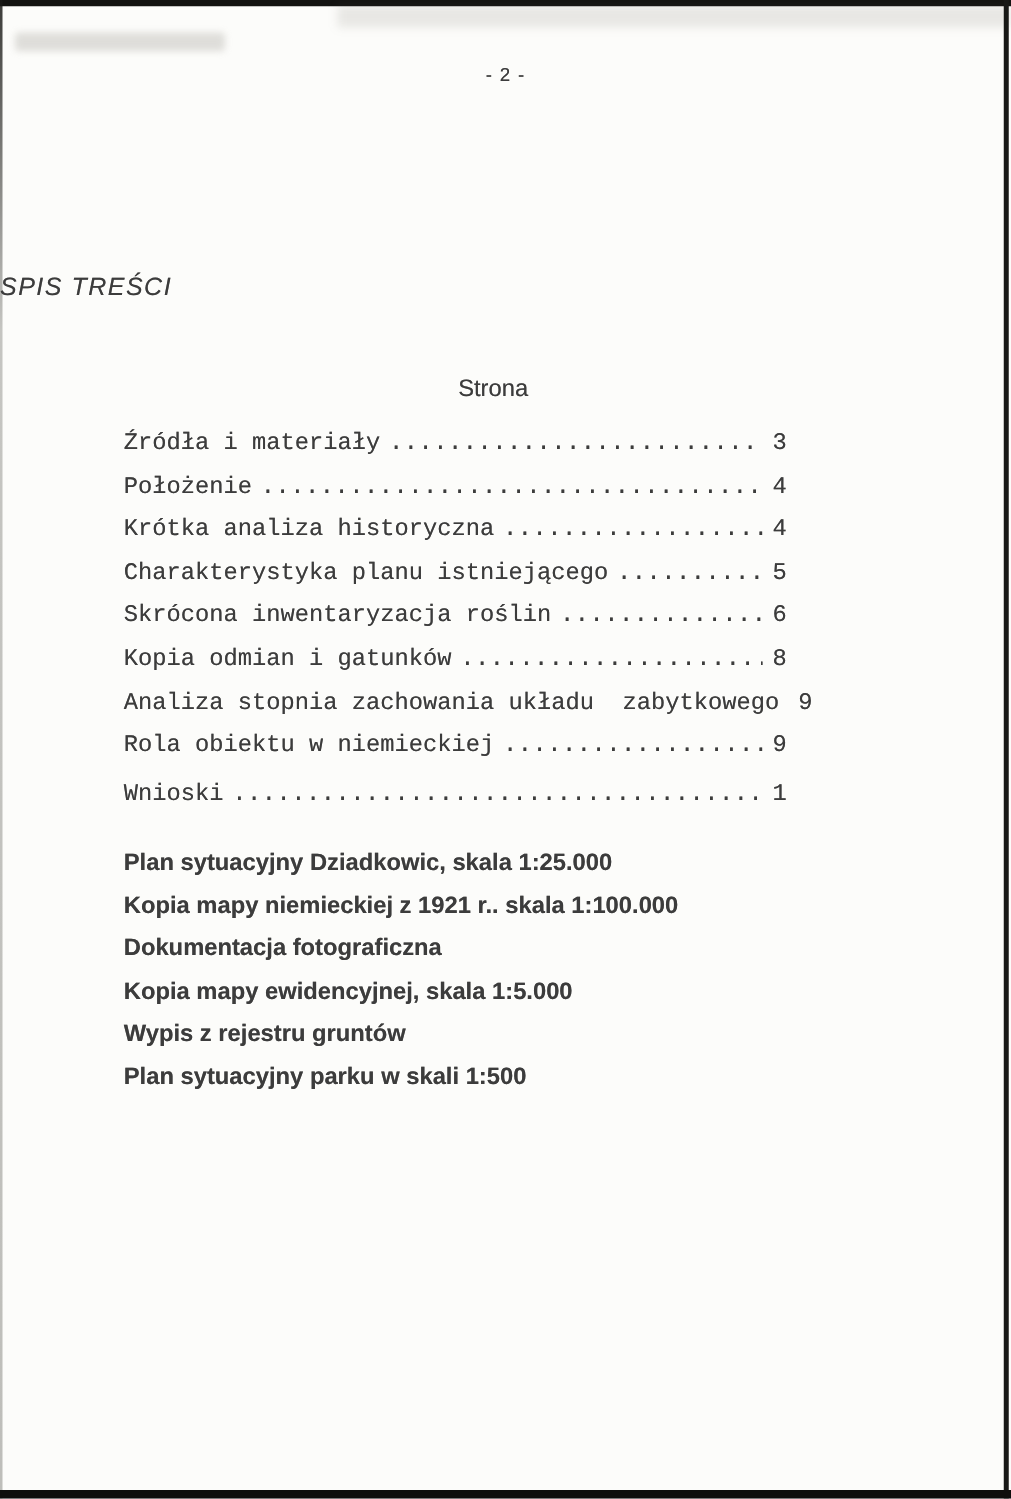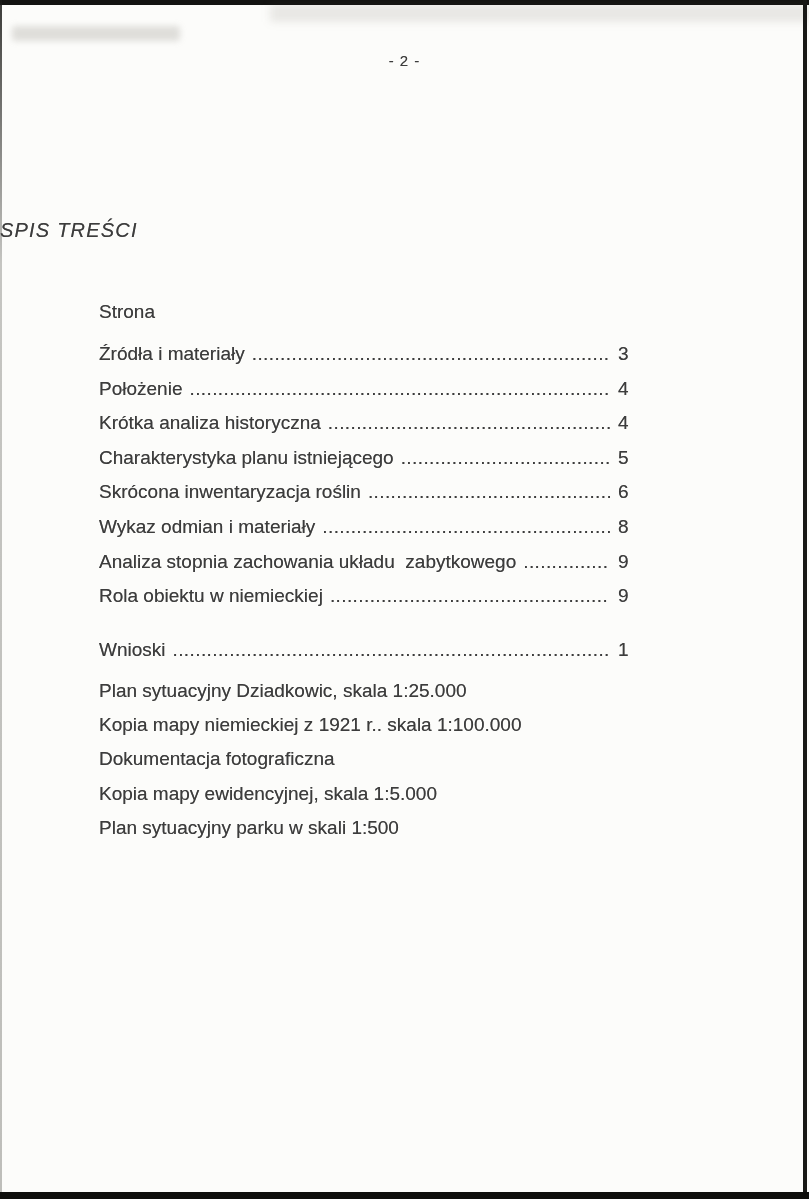--- a/index.html
+++ b/index.html
@@ -31,46 +31,46 @@
   .pageno{
     position:absolute;top:52px;left:0;width:100%;
     text-align:center;font-size:15px;letter-spacing:1px;
   }
   .doc-title{
     position:absolute;top:219px;left:0;width:100%;
     font-style:italic;font-size:20px;letter-spacing:1.2px;
   }
   .col-header{
     position:absolute;top:301px;left:99px;width:591px;
-    text-align:left;font-size:19px;
+    text-align:center;font-size:19px;
   }
   .toc{
-    position:absolute;top:337px;left:99px;width:546px;
+    position:absolute;top:337px;left:99px;width:546px;font-family:Liberation Mono, monospace;
   }
   .toc-row{
     display:flex;align-items:baseline;
     line-height:34.6px;font-size:19px;white-space:pre;
   }
-  .toc-row.last{margin-top:19px;justify-content:center;}
+  .toc-row.last{margin-top:4px;justify-content:center;}
   .toc-label{flex:none;}
   .leader{
     flex:1 1 auto;overflow:hidden;
     margin-left:7px;margin-right:8px;
     white-space:nowrap;
   }
   .leader::after{
     content:"........................................................................................................................";
     letter-spacing:0.4px;color:var(--ink);
   }
   .toc-page{flex:none;width:27px;text-align:left;}
   .attachments{
     position:absolute;top:674px;left:99px;width:560px;
   }
   .att-row{
-    line-height:34.2px;font-size:19px;white-space:pre;
+    line-height:34.2px;font-size:19px;white-space:pre;font-weight:bold;
   }
 </style>
 </head>
 <body>
 
 <div class="page">
 
   <div class="edge-top"></div>
   <div class="top-mottle"></div>
   <div class="smudge"></div>
@@ -109,21 +109,21 @@
     <span class="toc-page">5</span>
   </div>
 
   <div class="toc-row">
     <span class="toc-label">Skrócona inwentaryzacja roślin</span>
     <span class="leader"></span>
     <span class="toc-page">6</span>
   </div>
 
   <div class="toc-row">
-    <span class="toc-label">Wykaz odmian i materiały</span>
+    <span class="toc-label">Kopia odmian i gatunków</span>
     <span class="leader"></span>
     <span class="toc-page">8</span>
   </div>
 
   <div class="toc-row">
     <span class="toc-label">Analiza stopnia zachowania układu  zabytkowego</span>
     <span class="leader"></span>
     <span class="toc-page">9</span>
   </div>
 
@@ -142,17 +142,18 @@
 
   <div class="attachments">
   <div class="att-row">Plan sytuacyjny Dziadkowic, skala 1:25.000</div>
 
   <div class="att-row">Kopia mapy niemieckiej z 1921 r.. skala 1:100.000</div>
 
   <div class="att-row">Dokumentacja fotograficzna</div>
 
   <div class="att-row">Kopia mapy ewidencyjnej, skala 1:5.000</div>
 
+  <div class="att-row">Wypis z rejestru gruntów</div>
 
 
   <div class="att-row">Plan sytuacyjny parku w skali 1:500</div>
 </div>
 </div>
 
 </body></html>

